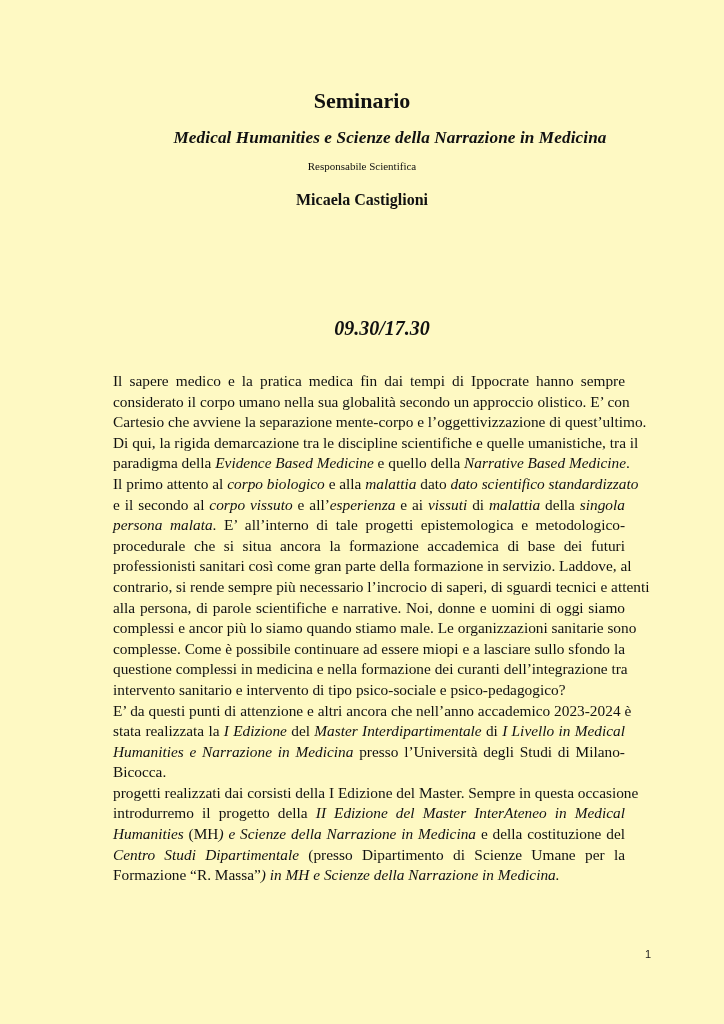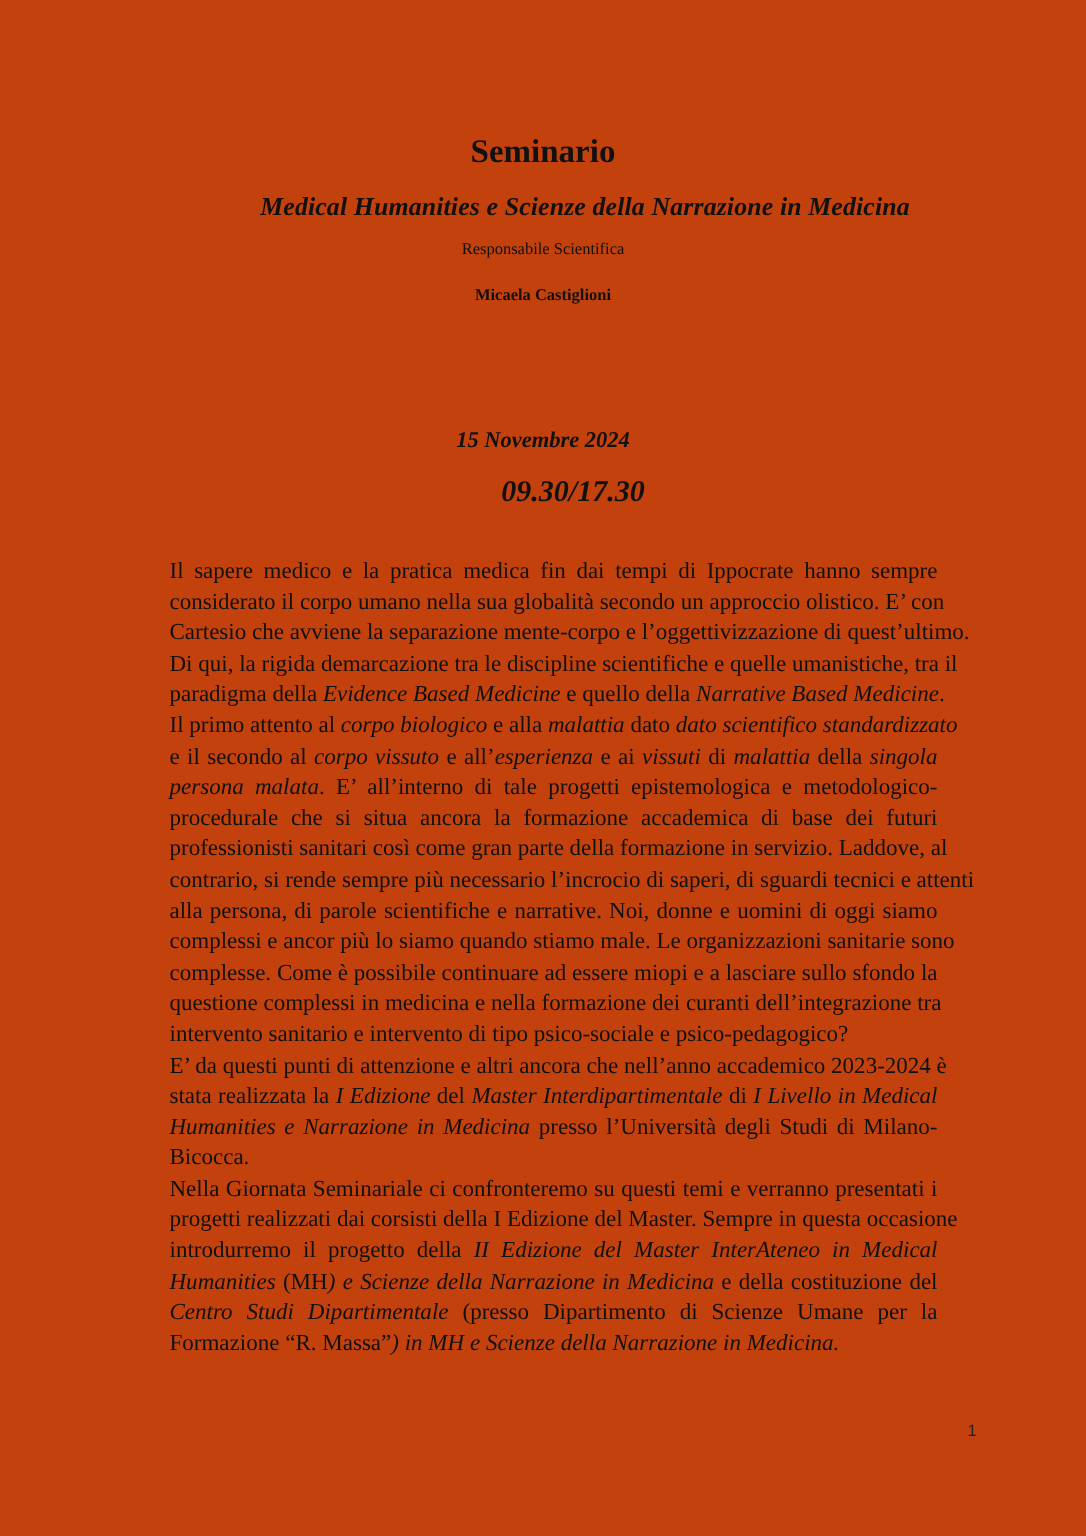--- a/index.html
+++ b/index.html
@@ -1,43 +1,42 @@
 <!DOCTYPE html>
 <html><head>
   <meta charset="utf-8">
   <style>
     html, body { margin: 0; padding: 0; background: #ffffff; }
     body { width: 724px; height: 1024px; position: relative; overflow: hidden;
            font-family: "Liberation Serif", "DejaVu Serif", serif; color: #111; }
-    .page { position: absolute; left: 0; top: 0; width: 724px; height: 1024px; background: #c2410c; }
+    .page { position: absolute; left: 0; top: 0; width: 724px; height: 1024px; background: #fef9c3; }
     .center { position: absolute; left: 0; width: 724px; text-align: center; }
     .title { top: 88px; font-size: 22px; font-weight: bold; }
     .subtitle { top: 128px; font-size: 17.2px; font-weight: bold; font-style: italic; letter-spacing: 0.1px; padding-left: 28px; }
     .resp { top: 160px; font-size: 11px; font-weight: normal; }
-    .name { top: 191px; font-size: 11px; font-weight: bold; }
+    .name { top: 191px; font-size: 16px; font-weight: bold; }
     .sala { top: 253px; font-size: 17px; font-weight: bold; }
     .date { top: 286px; font-size: 15px; font-weight: bold; font-style: italic; }
     .time { top: 317px; font-size: 20px; font-weight: bold; font-style: italic; padding-left: 20px; }
     .body-text { position: absolute; left: 113px; top: 371px; width: 512px;
                  font-size: 15.35px; line-height: 20.6px; text-align: justify; }
     .body-text .line { display: block; text-align: justify; text-align-last: justify; white-space: nowrap; height: 20.6px; }
     .body-text .line.last { text-align-last: left; }
     .body-text i { font-style: italic; }
     .page-number { position: absolute; left: 645px; top: 948px; font-family: "Liberation Sans", "DejaVu Sans", sans-serif; font-size: 11px; color: #222; }
   </style>
 </head>
 <body>
 
 <div class="page">
   <div class="center title">Seminario</div>
   <div class="center subtitle">Medical Humanities e Scienze della Narrazione in Medicina</div>
   <div class="center resp">Responsabile Scientifica</div>
   <div class="center name">Micaela Castiglioni</div>
 
-  <div class="center date">15 Novembre 2024</div>
   <div class="center time">09.30/17.30</div>
 
   <div class="body-text" id="body-text">
       <span class="line"><span>Il sapere medico e la pratica medica fin dai tempi di Ippocrate hanno sempre</span></span>
       <span class="line"><span>considerato il corpo umano nella sua globalità secondo un approccio olistico. E’ con</span></span>
       <span class="line"><span>Cartesio che avviene la separazione mente-corpo e l’oggettivizzazione di quest’ultimo.</span></span>
       <span class="line"><span>Di qui, la rigida demarcazione tra le discipline scientifiche e quelle umanistiche, tra il</span></span>
       <span class="line last"><span>paradigma della </span><i>Evidence Based Medicine</i><span> e quello della </span><i>Narrative Based Medicine</i><span>.</span></span>
       <span class="line"><span>Il primo attento al </span><i>corpo biologico</i><span> e alla </span><i>malattia</i><span> dato </span><i>dato scientifico standardizzato</i></span>
       <span class="line"><span>e il secondo al </span><i>corpo vissuto</i><span> e all’</span><i>esperienza</i><span> e ai </span><i>vissuti</i><span> di </span><i>malattia</i><span> della </span><i>singola</i></span>
@@ -47,21 +46,20 @@
       <span class="line"><span>contrario, si rende sempre più necessario l’incrocio di saperi, di sguardi tecnici e attenti</span></span>
       <span class="line"><span>alla persona, di parole scientifiche e narrative. Noi, donne e uomini di oggi siamo</span></span>
       <span class="line"><span>complessi e ancor più lo siamo quando stiamo male. Le organizzazioni sanitarie sono</span></span>
       <span class="line"><span>complesse. Come è possibile continuare ad essere miopi e a lasciare sullo sfondo la</span></span>
       <span class="line"><span>questione complessi in medicina e nella formazione dei curanti dell’integrazione tra</span></span>
       <span class="line last"><span>intervento sanitario e intervento di tipo psico-sociale e psico-pedagogico?</span></span>
       <span class="line"><span>E’ da questi punti di attenzione e altri ancora che nell’anno accademico 2023-2024 è</span></span>
       <span class="line"><span>stata realizzata la </span><i>I Edizione</i><span> del </span><i>Master Interdipartimentale</i><span> di </span><i>I Livello in Medical</i></span>
       <span class="line"><i>Humanities e Narrazione in Medicina</i><span> presso l’Università degli Studi di Milano-</span></span>
       <span class="line last"><span>Bicocca.</span></span>
-      <span class="line"><span>Nella Giornata Seminariale ci confronteremo su questi temi e verranno presentati i</span></span>
       <span class="line"><span>progetti realizzati dai corsisti della I Edizione del Master. Sempre in questa occasione</span></span>
       <span class="line"><span>introdurremo il progetto della </span><i>II Edizione del Master InterAteneo in Medical</i></span>
       <span class="line"><i>Humanities</i><span> (MH</span><i>) e Scienze della Narrazione in Medicina</i><span> e della costituzione del</span></span>
       <span class="line"><i>Centro Studi Dipartimentale</i><span> (presso Dipartimento di Scienze Umane per la</span></span>
       <span class="line last"><span>Formazione “R. Massa”</span><i>) in </i><i>MH e Scienze della Narrazione in Medicina.</i></span>
     </div>
 
   <div class="page-number">1</div>
 </div>
 

